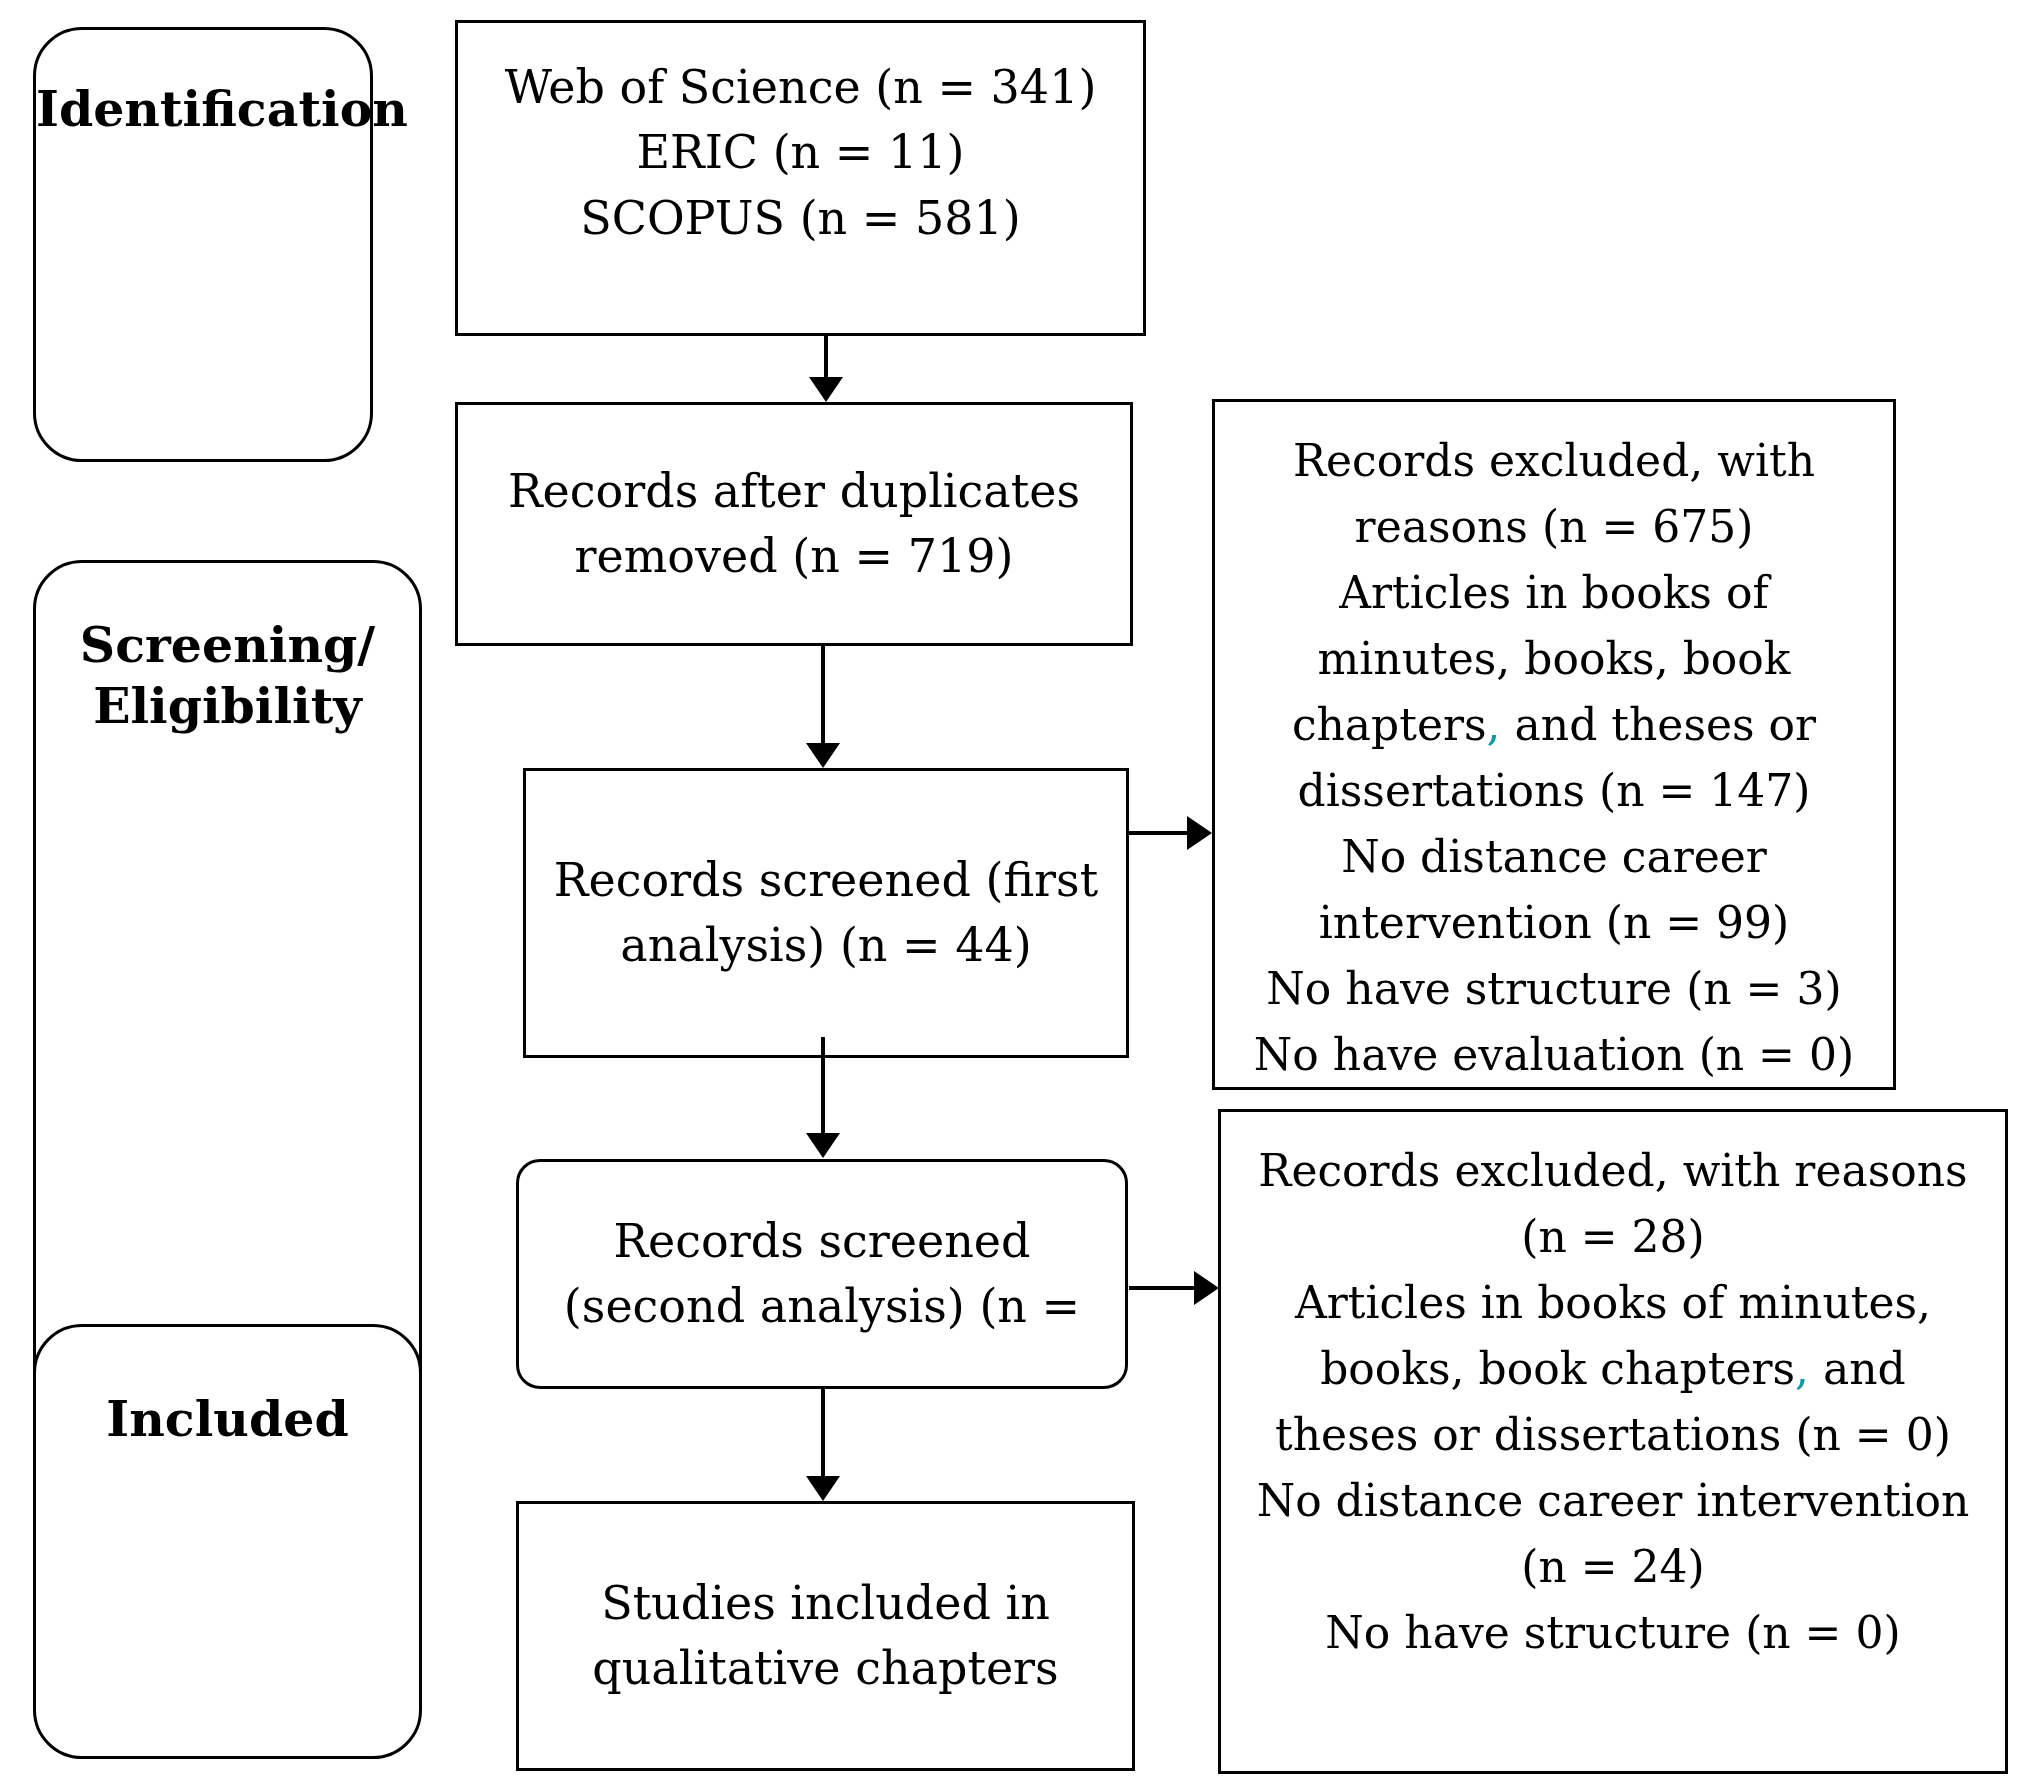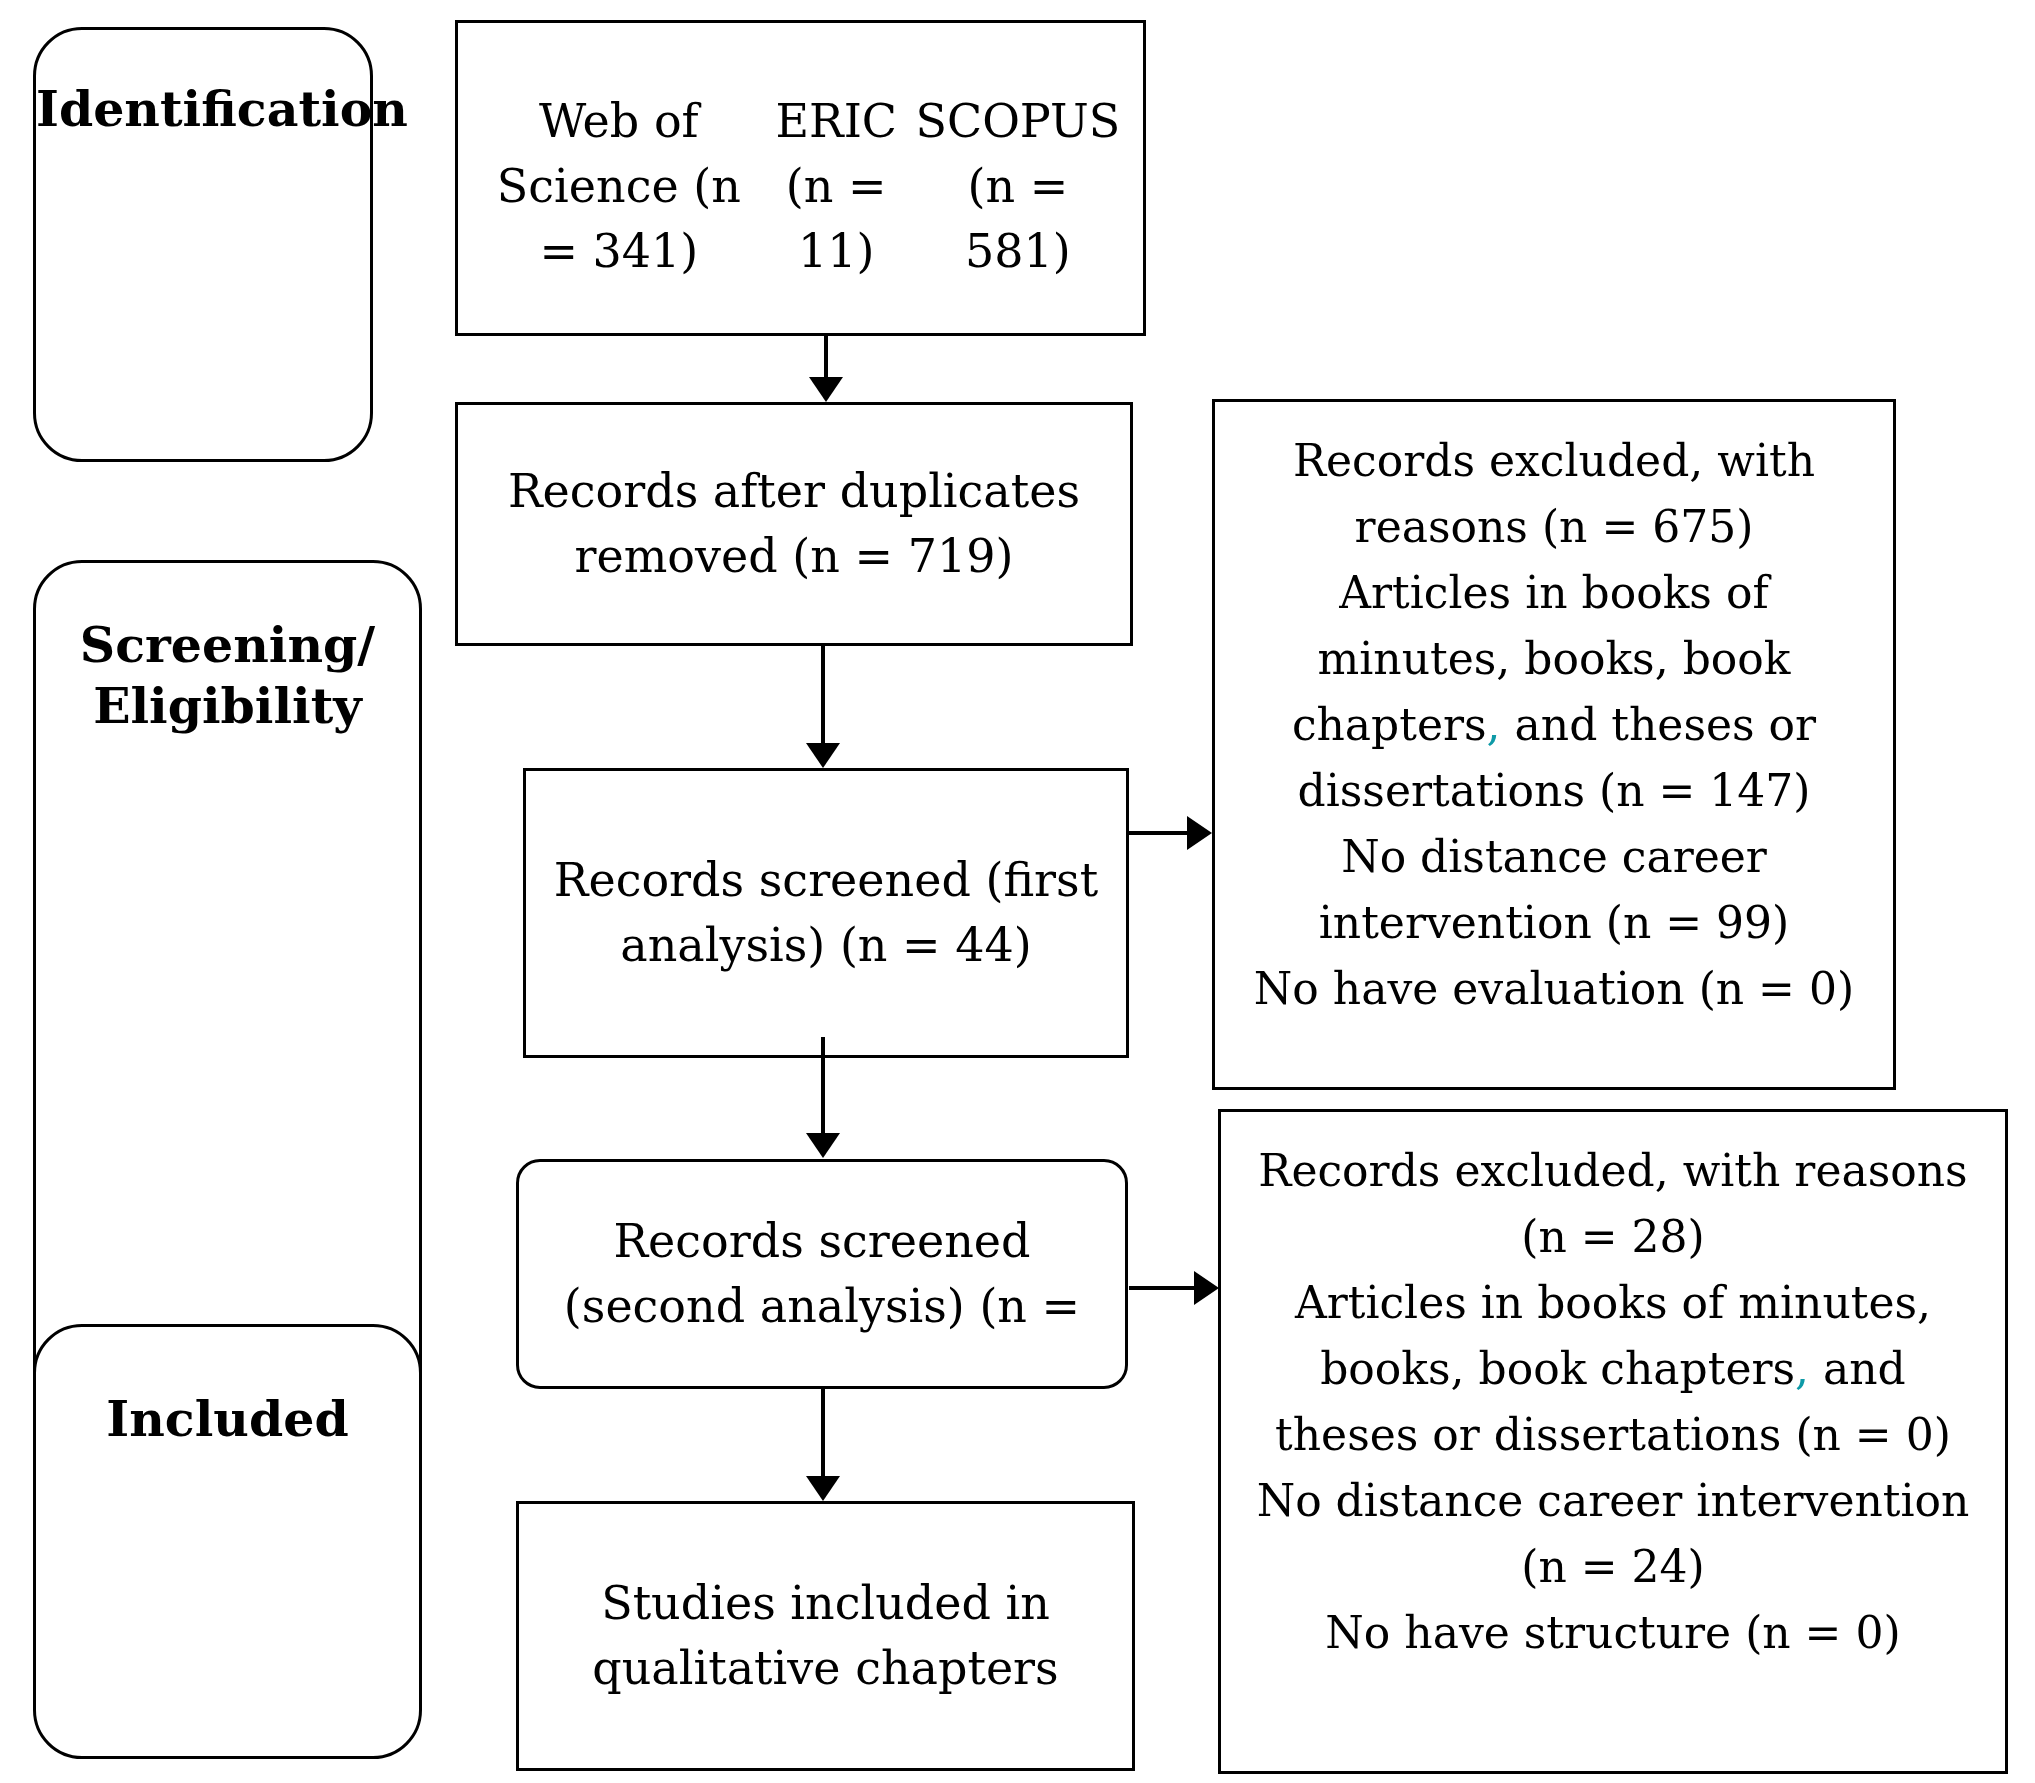--- a/index.html
+++ b/index.html
@@ -30,21 +30,21 @@
   #stage-identification { left: 33px;  top: 26.5px;   width: 340px; height: 435px;  padding-top: 49px; }
   #stage-screening      { left: 33px;  top: 560px;  width: 389px; height: 870px; padding-top: 52px; }
   #stage-included       { left: 33px;  top: 1324px; width: 389px; height: 435px;  padding-top: 62px; }
 
   
   .flow-box {
     position: absolute;
     border: 3.7px solid var(--box-border, #000);
     background: #fff;
     display: flex;
-    flex-direction: row;
+    flex-direction: column;
     align-items: center;
     justify-content: center;
     text-align: center;
     font-size: 46px;
     line-height: 1.42;
     padding: 15px 21px;
   }
   .flow-box.top-align { justify-content: flex-start; padding-top: 32px; }
   #box-sources         { left: 455px; top: 20px;   width: 691px; height: 316px; }
   #box-duplicates      { left: 455px; top: 402px;  width: 678px; height: 244px; }
@@ -125,20 +125,21 @@
   </div>
 
   <div class="flow-box" id="box-included">
     <div>Studies included in qualitative chapters</div>
   </div>
 
   <div class="side-box" id="box-exclusions-first">
     <div>Records excluded, with reasons (n = 675)</div>
     <div><span>Articles in books of minutes, books, book chapters</span><span class="comma-accent">,</span><span> and theses or dissertations (n = 147)</span></div>
     <div>No distance career intervention (n = 99)</div>
+    <div>No have structure (n = 3)</div>
     <div>No have evaluation (n = 0)</div>
   </div>
 
   <div class="side-box" id="box-exclusions-second">
     <div>Records excluded, with reasons (n = 28)</div>
     <div><span>Articles in books of minutes, books, book chapters</span><span class="comma-accent">,</span><span> and theses or dissertations (n = 0)</span></div>
     <div>No distance career intervention (n = 24)</div>
     <div>No have structure (n = 0)</div>
   </div>
 

